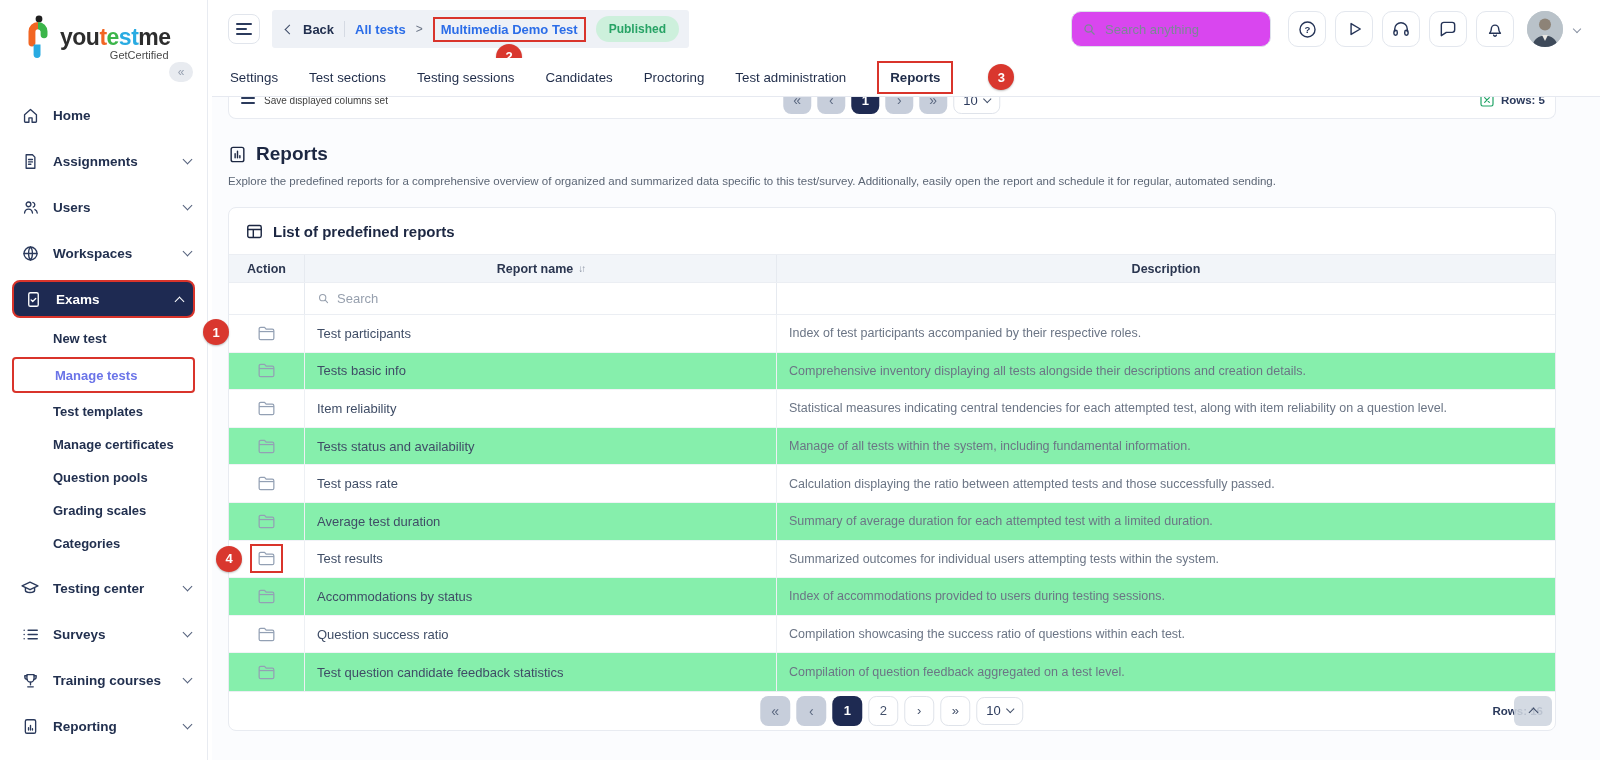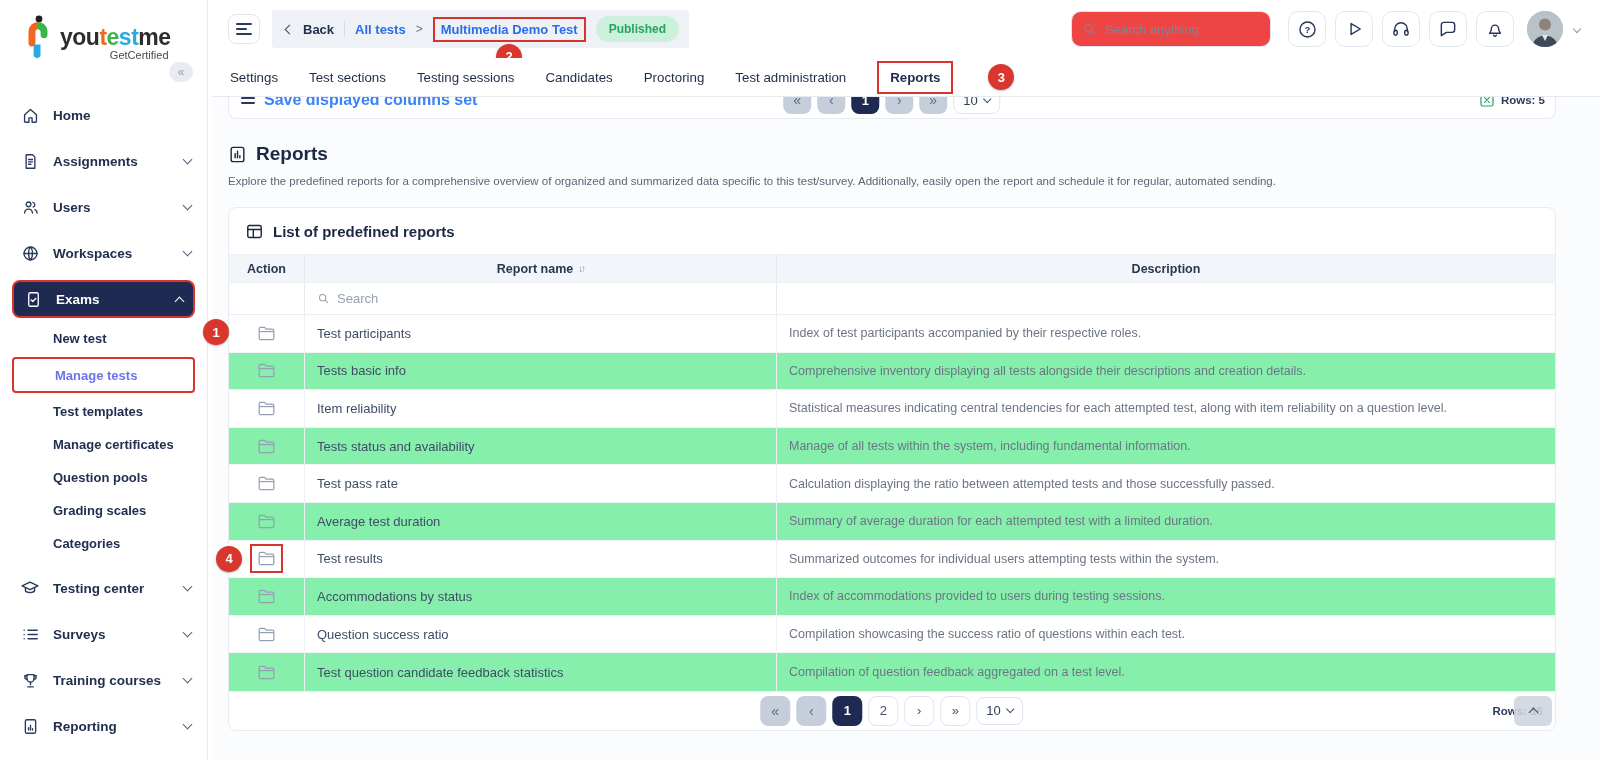--- a/index.html
+++ b/index.html
@@ -50,21 +50,21 @@
     transform:rotate(45deg); }
   .back-label { font-size:13px; font-weight:600; color:#22304f; cursor:pointer; }
   .crumb-div { width:1px; height:16px; background:#d5dae3; }
   .crumb-link { font-size:13px; font-weight:600; color:#2b6de8; cursor:pointer; }
   .crumb-sep { font-size:12px; color:#6a7486; }
   .crumb-current-box { border:2px solid #d9342b; padding:3px 6px; display:inline-flex; position:relative; }
   .crumb-current { font-size:13px; font-weight:700; color:#2b6de8; cursor:pointer; white-space:nowrap; }
   .badge-published { background:#cdf0dc; color:#27a365; font-size:12px; font-weight:600;
     border-radius:14px; padding:6px 13px; }
   .hdr-right { margin-left:auto; display:flex; align-items:center; gap:9px; }
-  .search-box { width:200px; height:36px; border:1px solid #dde2ea; border-radius:10px; background:#ef4444;
+  .search-box { width:200px; height:36px; border:1px solid #dde2ea; border-radius:10px; background:#d946ef;
     display:flex; align-items:center; gap:8px; padding:0 10px; margin-right:8px; }
   .search-box input { border:none; outline:none; background:transparent; font-size:13px; color:#22304f;
     width:150px; font-family:inherit; }
   .search-box input::placeholder { color:#7c8697; }
   .icon-btn { width:38px; height:36px; border:1px solid #e3e7ee; border-radius:10px; background:#fff;
     display:flex; align-items:center; justify-content:center; cursor:pointer; }
   .icon-btn svg { stroke:#253457; }
   .avatar { width:36px; height:36px; border-radius:50%; overflow:hidden; background:#c7ced4; cursor:pointer; margin-left:4px; }
   .avatar-chev { width:6px; height:6px; border-right:1.5px solid #8a93a3; border-bottom:1.5px solid #8a93a3;
     transform:rotate(45deg); margin-left:2px; }
@@ -79,21 +79,21 @@
     box-shadow:0 1px 2px rgba(0,0,0,0.25); }
   .num-circle.in-tabs { margin-left:4px; }
 
   
   .content { position:absolute; left:212px; top:97px; width:1388px; height:663px; background:#fbfcfe; }
 
   
   .tclip { position:relative; margin:0 44px 0 16px; height:22px; background:#fff;
     border:1px solid #e8ebf1; border-top:none; border-radius:0 0 8px 8px; overflow:hidden; }
   .tclip-row { position:absolute; left:0; right:0; bottom:0; height:36px; display:flex; align-items:center; padding:0 12px; }
-  .tclip-left { display:flex; align-items:center; gap:9px; font-size:16px; font-weight:700; color:#3b82f6; }
+  .tclip-left { display:flex; align-items:center; gap:9px; font-size:10px; font-weight:400; color:#404040; }
   .lines-ic { display:flex; flex-direction:column; gap:3px; }
   .lines-ic i { display:block; width:14px; height:2px; background:#2b3a5c; border-radius:2px; }
   .pager-center { position:absolute; left:50%; top:50%; transform:translate(-50%,-50%);
     display:flex; align-items:center; gap:6px; }
   .tclip-right { position:absolute; right:10px; top:50%; transform:translateY(-50%);
     display:flex; align-items:center; gap:6px; font-size:11.5px; font-weight:600; color:#2b3a5c; }
 
   .pg { min-width:28px; height:28px; border-radius:8px; display:flex; align-items:center; justify-content:center;
     font-size:14px; cursor:pointer; border:none; background:transparent; font-family:inherit; }
   .pg.gray { background:#c7cedb; color:#5b6880; }

